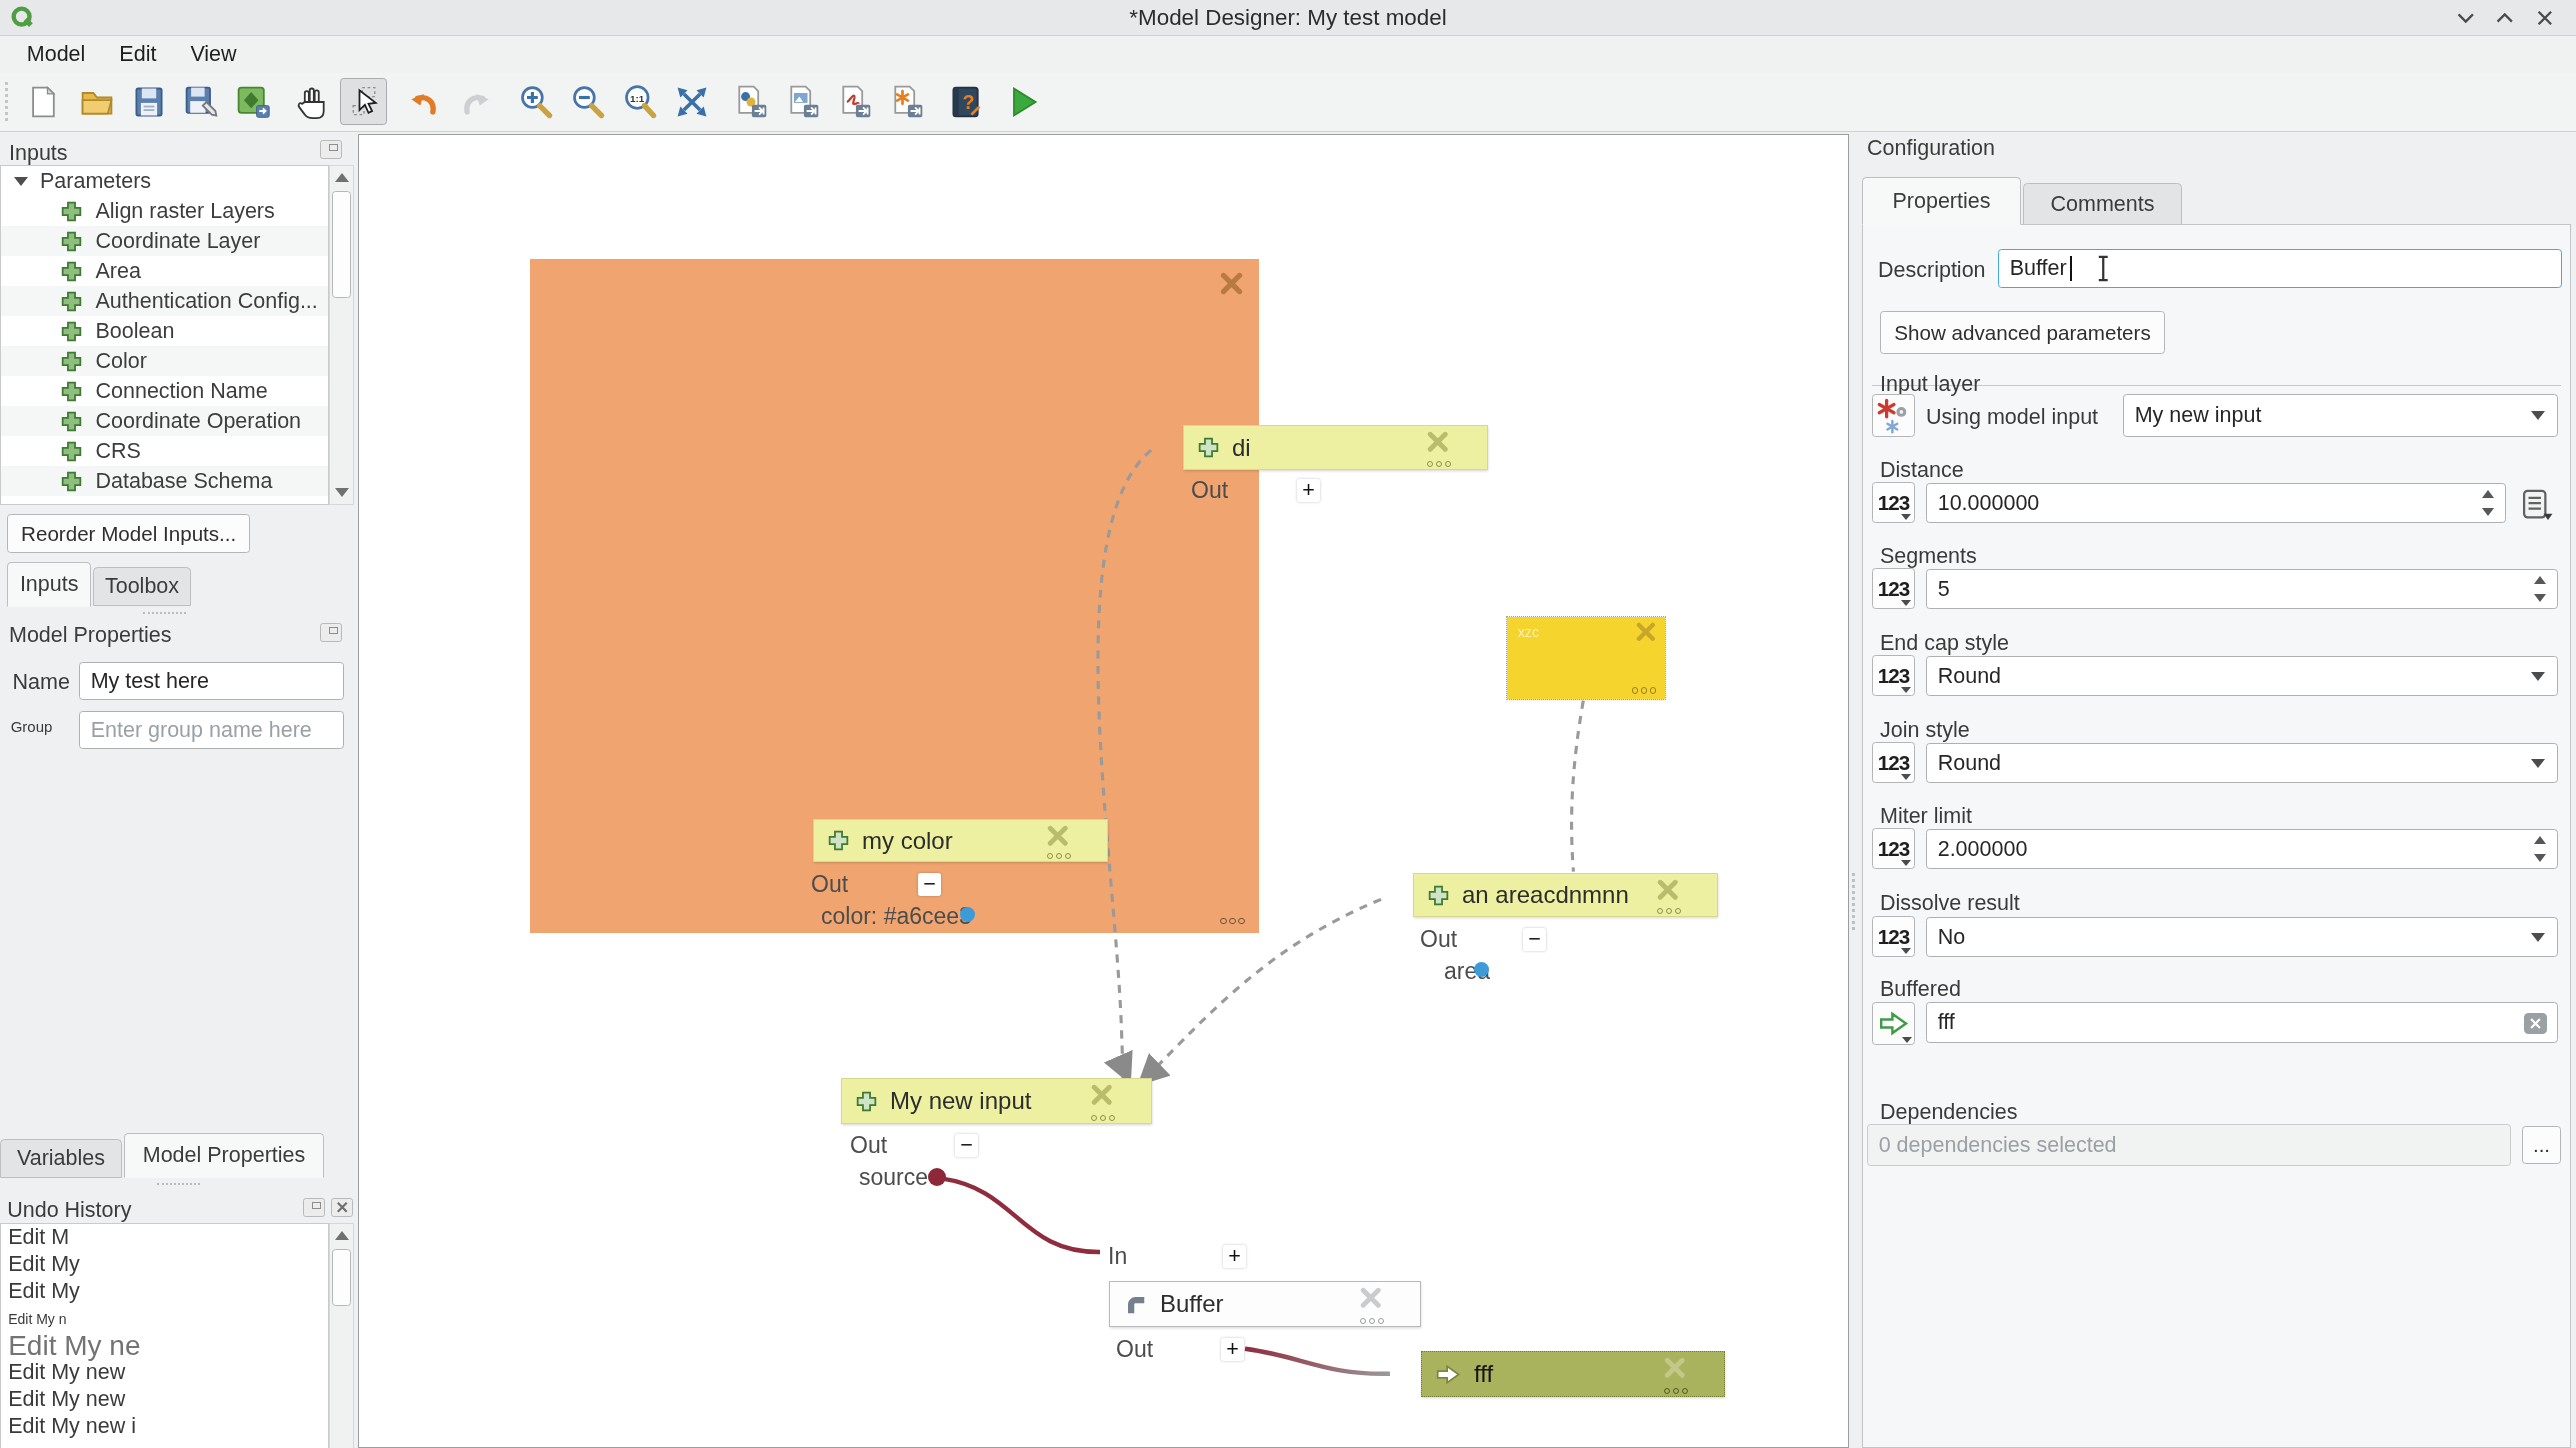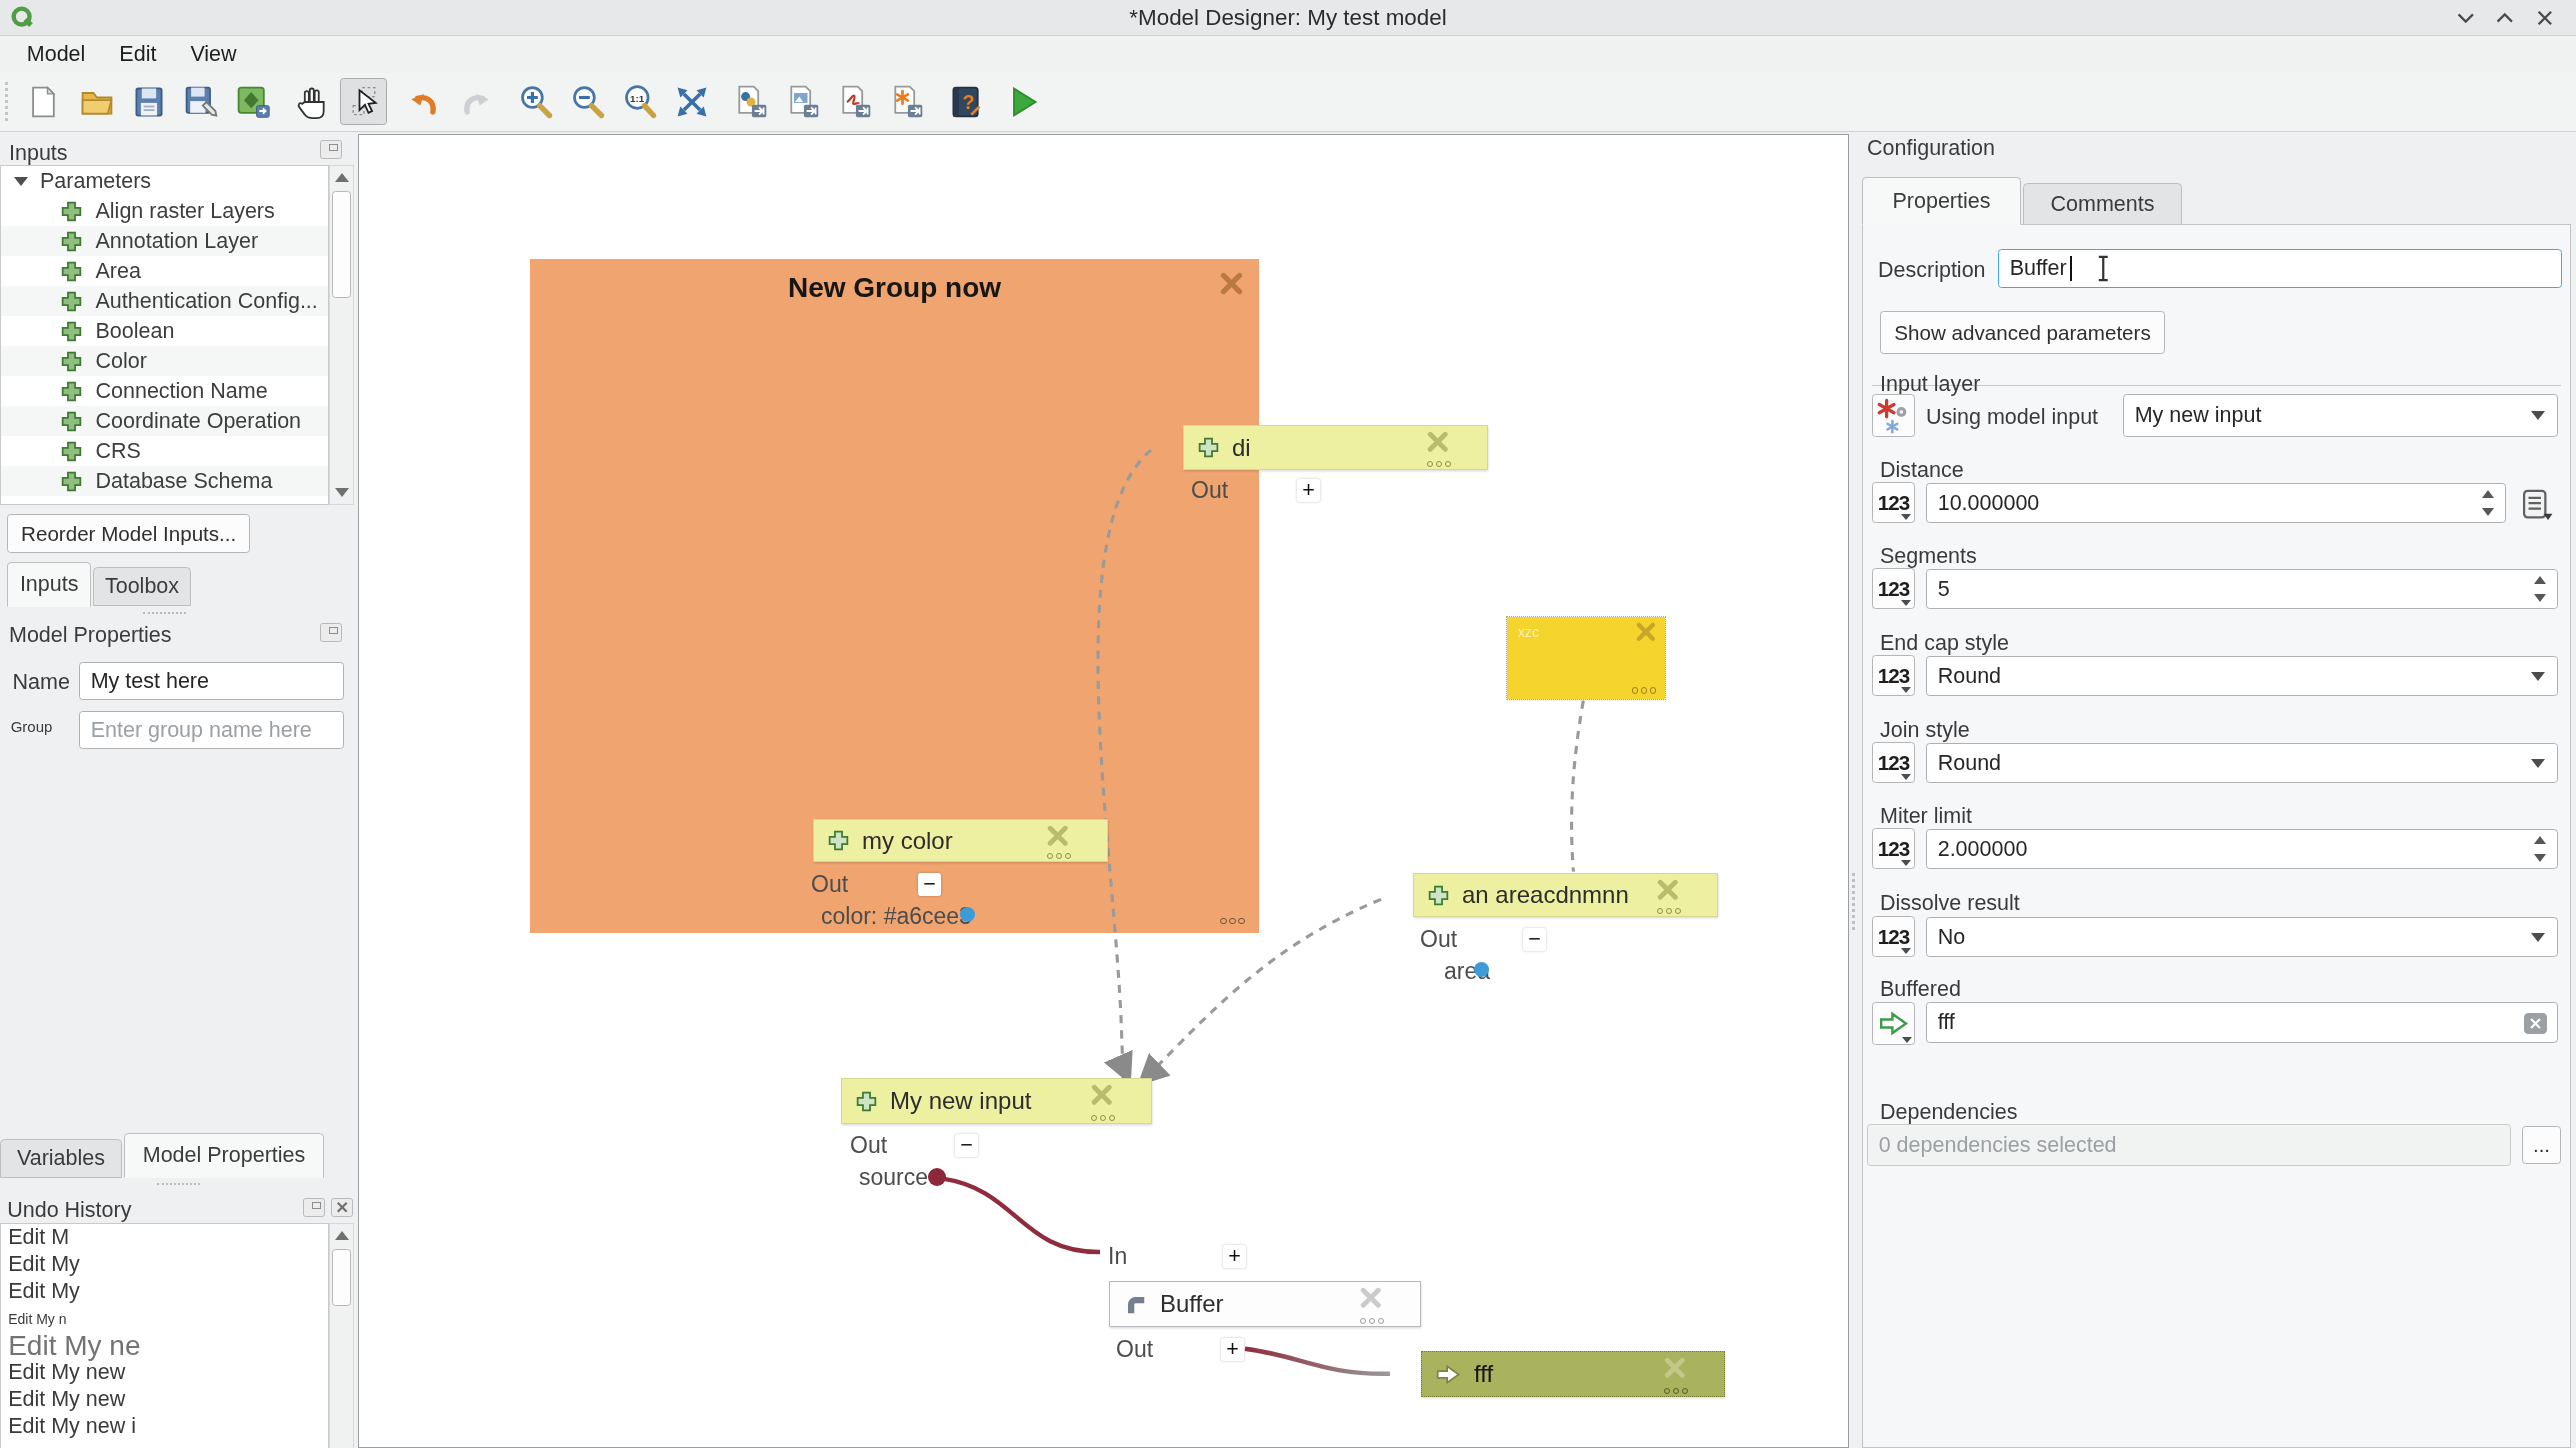--- a/index.html
+++ b/index.html
@@ -277,21 +277,21 @@
         <svg width="23" height="23" viewBox="0 0 26 26" style="margin:0 12.5px 0 59px">
           <path d="M9 3 h8 v6 h6 v8 h-6 v6 h-8 v-6 h-6 v-8 h6 z" fill="#8fbf7f" stroke="#3f7a33" stroke-width="2"></path>
         </svg>
         <span>Align raster Layers</span>
       </div>
 
       <div class="tree-row">
         <svg width="23" height="23" viewBox="0 0 26 26" style="margin:0 12.5px 0 59px">
           <path d="M9 3 h8 v6 h6 v8 h-6 v6 h-8 v-6 h-6 v-8 h6 z" fill="#8fbf7f" stroke="#3f7a33" stroke-width="2"></path>
         </svg>
-        <span>Annotation Layer</span>
+        <span>Coordinate Layer</span>
       </div>
 
       <div class="tree-row">
         <svg width="23" height="23" viewBox="0 0 26 26" style="margin:0 12.5px 0 59px">
           <path d="M9 3 h8 v6 h6 v8 h-6 v6 h-8 v-6 h-6 v-8 h6 z" fill="#8fbf7f" stroke="#3f7a33" stroke-width="2"></path>
         </svg>
         <span>Area</span>
       </div>
 
       <div class="tree-row">
@@ -401,21 +401,20 @@
 <div class="sb" style="left:329px;top:1223px;width:25px;height:226px">
   <div class="ar up" style="top:0">
       <span></span>
     </div>
   <div class="thumb" style="top:25px;height:57px"></div>
 </div>
 
 <div id="canvas" class="abs">
 
   <div class="grpbox" style="left:171px;top:124px;width:729px;height:674px">
-    <div style="position:absolute;left:0;right:0;top:12.5px;text-align:center;font-size:28px;font-weight:bold;color:#161616">New Group now</div>
     <svg class="abs" style="right:16px;top:12.5px" width="23" height="23" viewBox="0 0 20 20">
         <path d="M3 3 L17 17 M17 3 L3 17" stroke="#b97a42" stroke-width="4.5" stroke-linecap="round" fill="none"></path>
       </svg>
     <div class="dots abs" style="right:14.3px;bottom:9px;color:#6d5436">
         <i></i>
         <i></i>
         <i></i>
       </div>
   </div>
 

